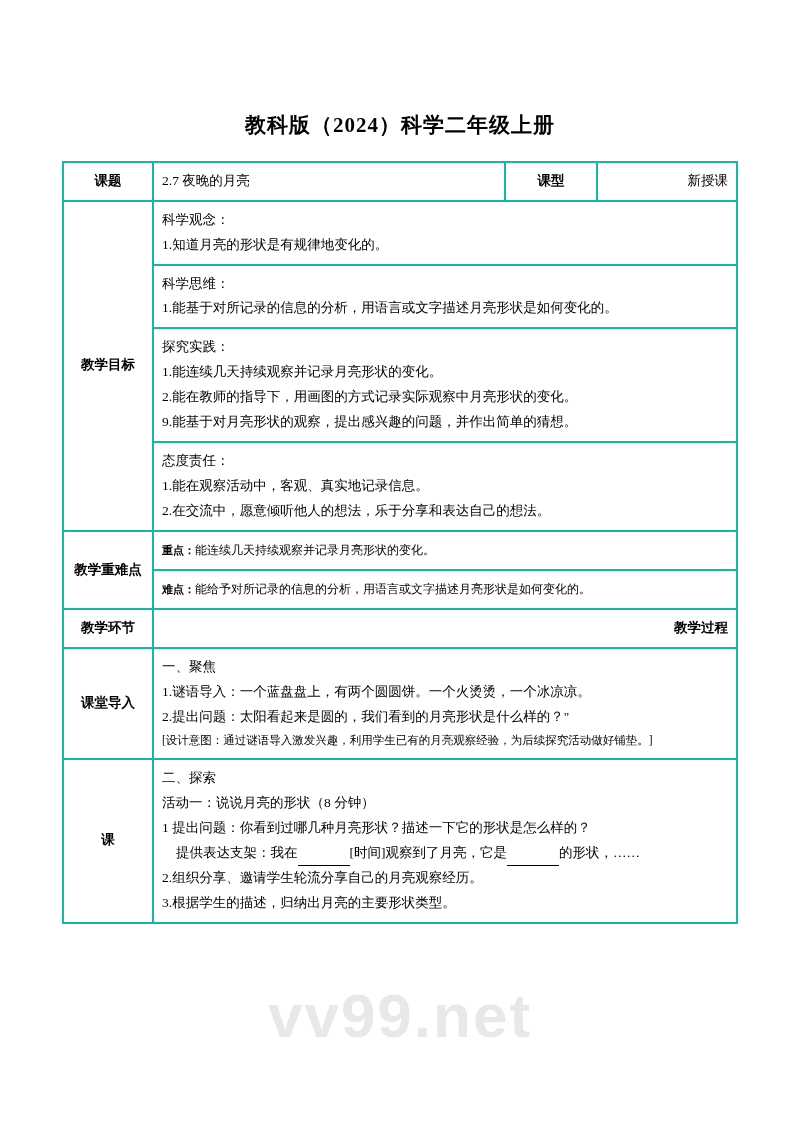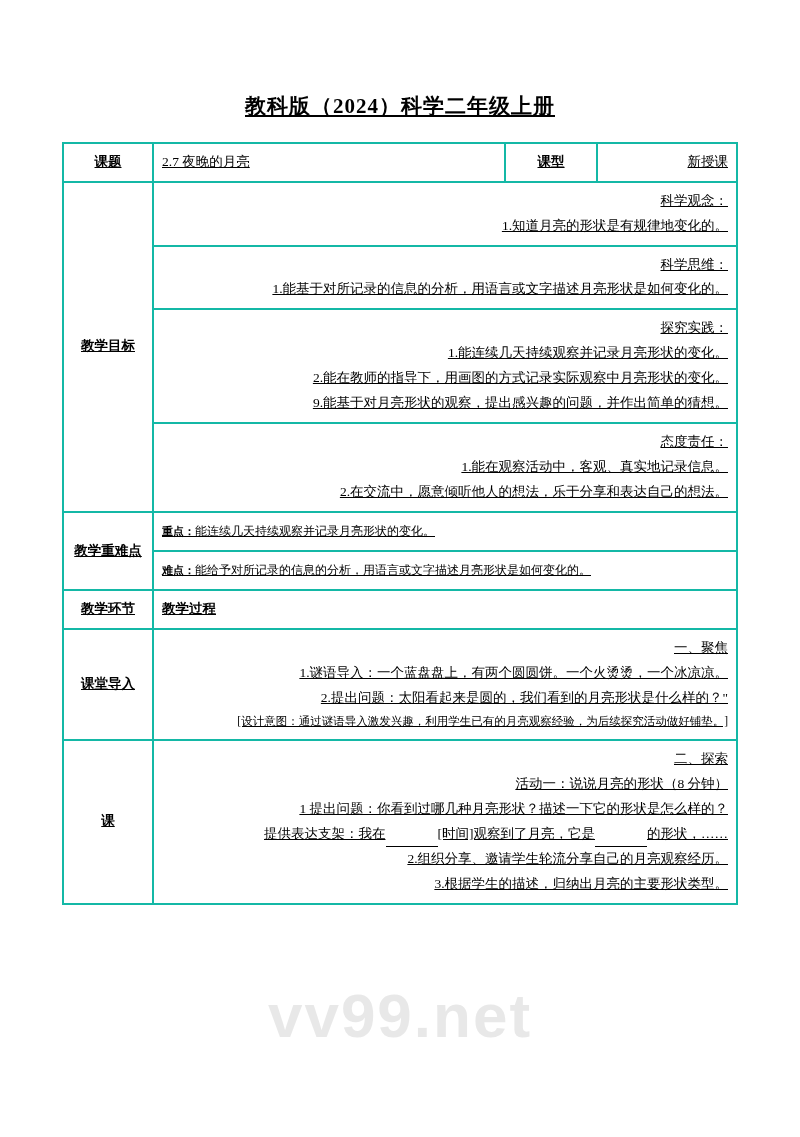--- a/index.html
+++ b/index.html
@@ -17,23 +17,22 @@
     background: #ffffff;
     margin: 0 auto;
     overflow: hidden;
     box-sizing: border-box;
   }
   .page-inner {
     position: absolute;
     left: 0; top: 0;
     width: 800px;
     height: 1137px;
-    padding: 70px 62px 40px 62px;
+    padding: 89px 62px 40px 62px;
     box-sizing: border-box;
-    text-decoration: underline;
   }
   .title-block {
     text-align: center;
     margin-top: 20px;
   }
   .title-line1 {
     font-size: 21px;
     font-weight: bold;
     letter-spacing: 1px;
     line-height: 1.6;
@@ -67,35 +66,34 @@
   .c-center {
     text-align: right;
   }
   .cell-body {
     font-size: 13.5px;
     line-height: 2.0;
   }
   .cell-body p {
     margin: 0;
     padding: 0;
-    text-align: right;
   }
   .small-note {
     font-size: 11.5px;
     line-height: 1.9;
   }
   .keypoint-lead {
     font-weight: bold;
     font-size: 11px;
   }
   .keypoint-text {
     font-size: 12px;
   }
   .section-head {
-    text-align: left;
+    text-align: right;
     font-weight: bold;
     font-size: 14.5px;
     margin-top: 44px;
   }
   .indent {
     display: inline-block;
     width: 14px;
   }
   .blank {
     display: inline-block;

